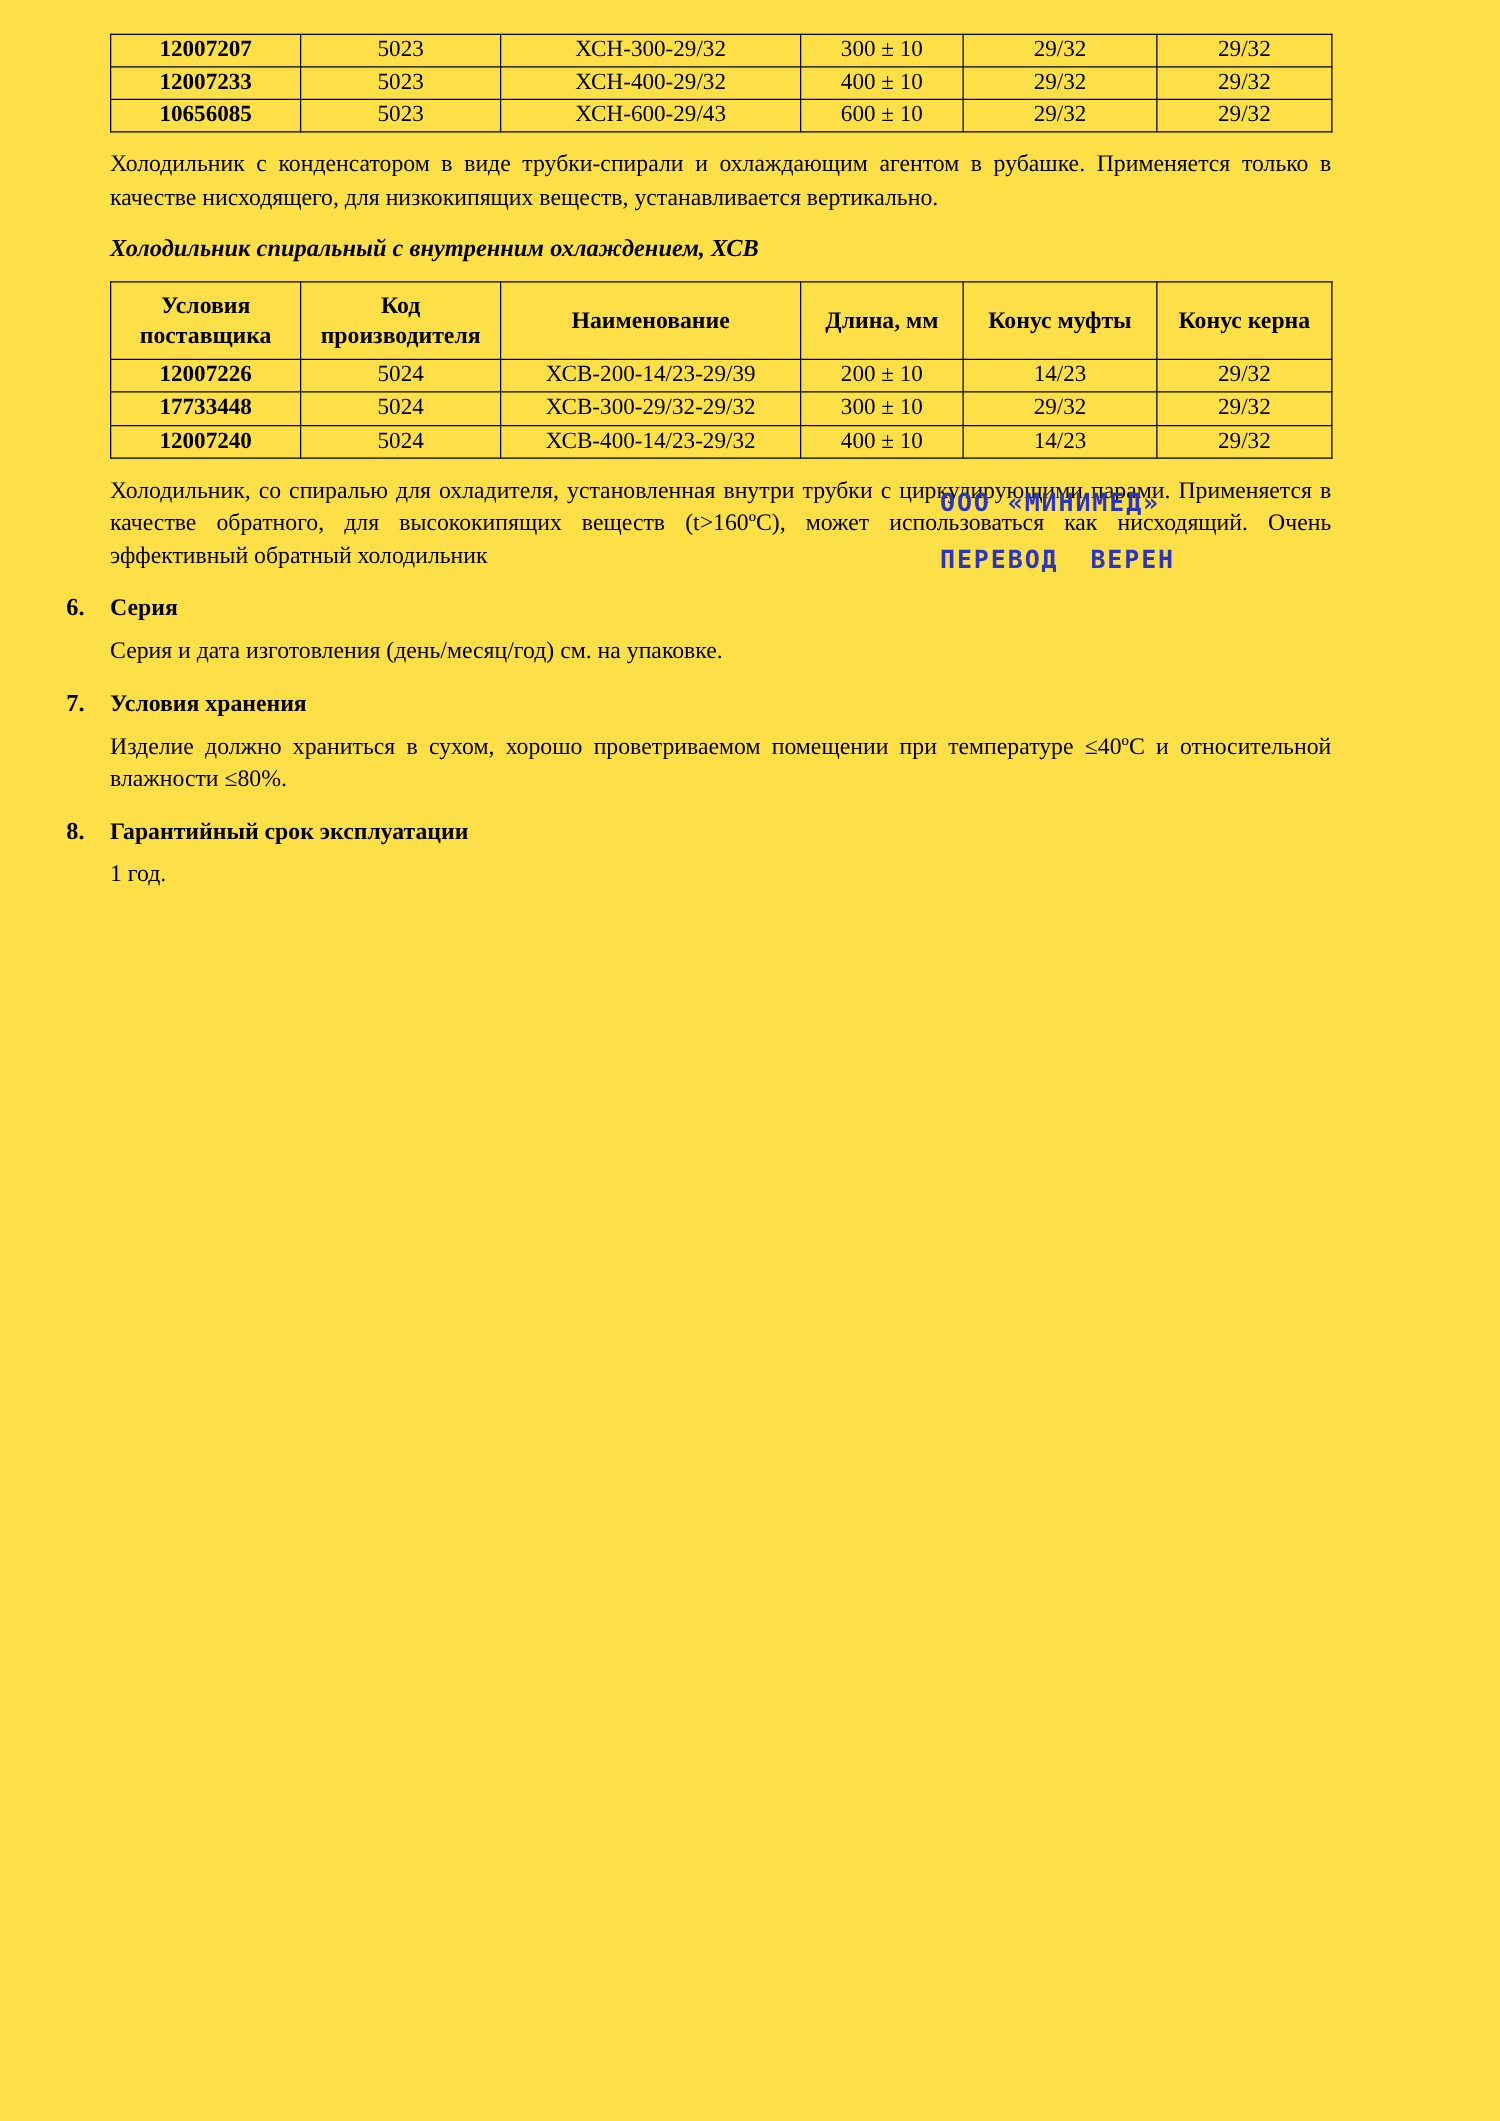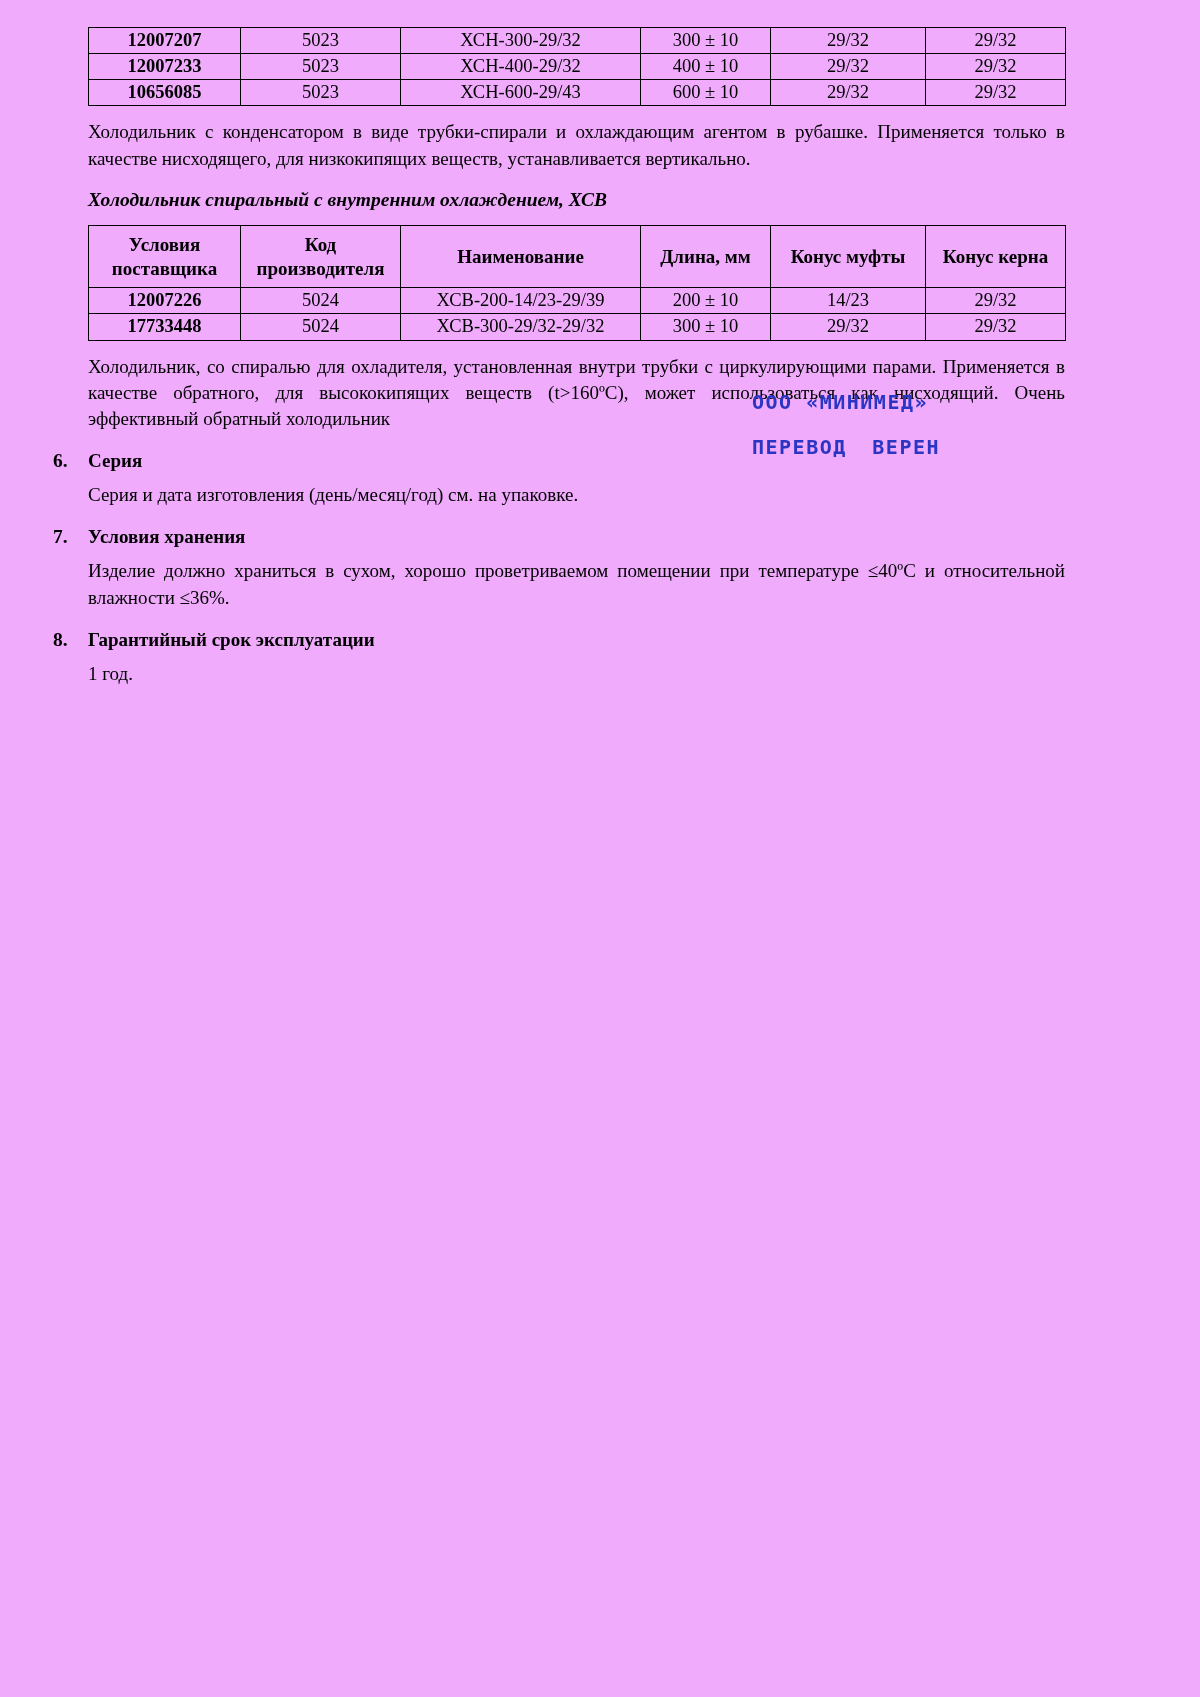--- a/index.html
+++ b/index.html
@@ -1,21 +1,21 @@
 <!DOCTYPE html>
 <html><head>
 <meta charset="utf-8">
 <style>
   * { margin: 0; padding: 0; box-sizing: border-box; }
   html, body { background: #ffffff; }
   .page {
     position: relative;
     width: 1200px;
     height: 1697px;
-    background: #f0abfc;
+    background: #fde047;
     color: #000000;
     font-family: "Liberation Serif", serif;
     padding: 27px 135px 0 88px;
     overflow: hidden;
   }
   table.spec-table {
     border-collapse: collapse;
     width: 977px;
     table-layout: fixed;
   }
@@ -154,35 +154,43 @@
         <td>29/32</td>
       </tr>
       <tr>
         <td class="cell-bold">17733448</td>
         <td>5024</td>
         <td>ХСВ-300-29/32-29/32</td>
         <td>300 ± 10</td>
         <td>29/32</td>
         <td>29/32</td>
       </tr>
+      <tr>
+        <td class="cell-bold">12007240</td>
+        <td>5024</td>
+        <td>ХСВ-400-14/23-29/32</td>
+        <td>400 ± 10</td>
+        <td>14/23</td>
+        <td>29/32</td>
+      </tr>
     </tbody>
   </table>
 
   <p class="para">Холодильник, со спиралью для охладителя, установленная внутри трубки с циркулирующими парами. Применяется в качестве обратного, для высококипящих веществ (t&gt;160ºС), может использоваться как нисходящий. Очень эффективный обратный холодильник</p>
 
   <div class="section">
     <span class="section-number">6.</span>
     <div class="section-title">Серия</div>
     <p class="section-body">Серия и дата изготовления (день/месяц/год) см. на упаковке.</p>
   </div>
 
   <div class="section">
     <span class="section-number">7.</span>
     <div class="section-title">Условия хранения</div>
-    <p class="section-body">Изделие должно храниться в сухом, хорошо проветриваемом помещении при температуре ≤40ºС и относительной влажности ≤36%.</p>
+    <p class="section-body">Изделие должно храниться в сухом, хорошо проветриваемом помещении при температуре ≤40ºС и относительной влажности ≤80%.</p>
   </div>
 
   <div class="section">
     <span class="section-number">8.</span>
     <div class="section-title">Гарантийный срок эксплуатации</div>
     <p class="section-body">1 год.</p>
   </div>
 
   <div class="stamp" style="color: rgb(43, 53, 196);">
     <div class="stamp-line1">ООО «МИНИМЕД»</div>

